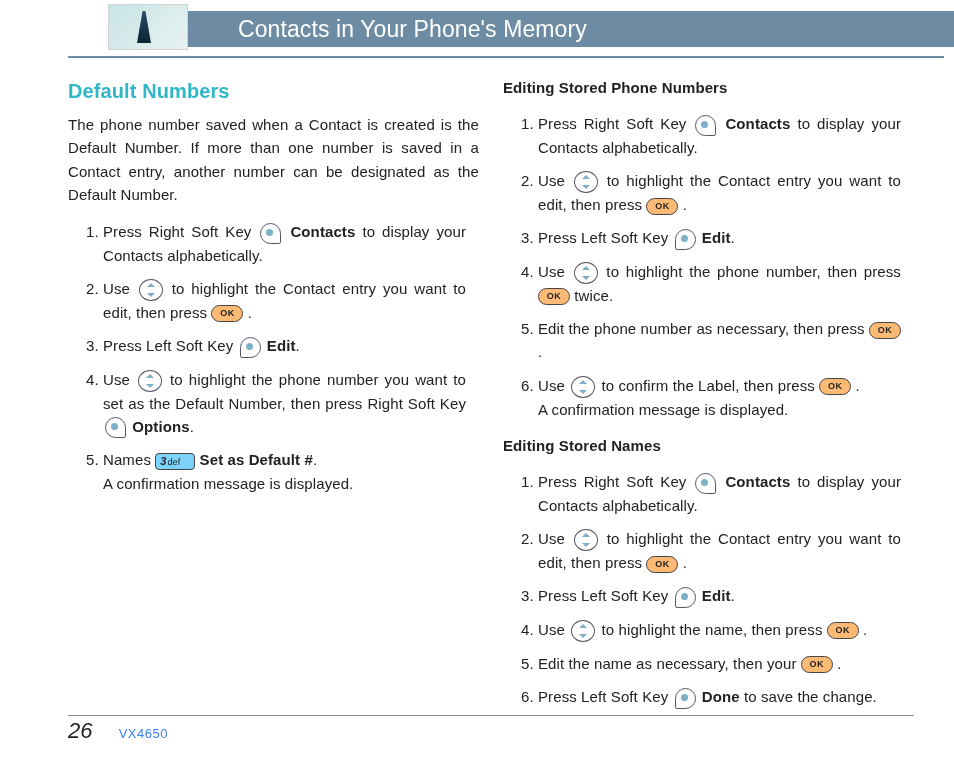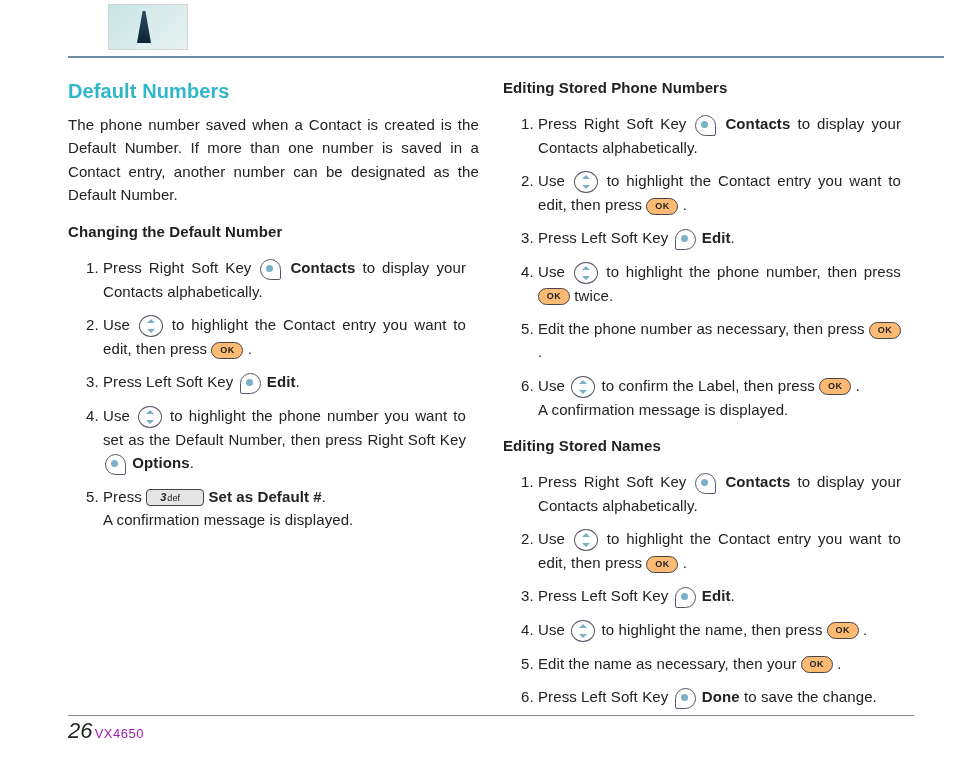--- a/index.html
+++ b/index.html
@@ -147,57 +147,57 @@
   }
   .numkey {
     display: inline-block;
     height: 15px;
     min-width: 30px;
     border: 1.2px solid #444;
     border-radius: 4px;
     font-size: 9px;
     line-height: 15px;
     vertical-align: middle;
-    padding: 0 13px;
-    background: #e5e5e5;
+    padding: 0 4px;
+    background: #7dd3fc;
   }
   .numkey b { font-size: 11px; font-style: italic; margin-right: 1px;}
   b.lbl { font-weight: 700; }
   .footer {
     position: absolute;
     left: 68px;
     bottom: 20px;
     display: flex;
     align-items: baseline;
-    gap: 2px;
+    gap: 26px;
   }
   .footer-rule {
     position: absolute;
     left: 68px; right: 40px;
     bottom: 48px;
     height: 1px;
     background: #888;
   }
   .pnum { font-size: 22px; font-style: italic; }
-  .model { font-size: 13px; color: #a21caf; letter-spacing: 0.5px;}
+  .model { font-size: 13px; color: #3b82f6; letter-spacing: 0.5px;}
 </style>
 </head>
 <body>
 
 <div class="header">
   <div class="header-img"></div>
+  <div class="banner">Contacts in Your Phone's Memory</div>
 </div>
 <div class="rule"></div>
 
 <div class="content">
 
   <div class="col">
     <div class="h-default">Default Numbers</div>
     <p class="intro">The phone number saved when a Contact is created is the Default Number. If more than one number is saved in a Contact entry, another number can be designated as the Default Number.</p>
-    <div class="sub">Changing the Default Number</div>
     <ol>
       <li>
         <span>Press Right Soft Key</span>
         <span class="icon softkey right"></span>
         <b class="lbl">Contacts</b>
         <span>to display your Contacts alphabetically.</span>
       </li>
       <li>
         <span>Use</span>
         <span class="icon nav"></span>
@@ -211,21 +211,21 @@
         <b class="lbl">Edit</b><span>.</span>
       </li>
       <li>
         <span>Use</span>
         <span class="icon nav"></span>
         <span>to highlight the phone number you want to set as the Default Number, then press Right Soft Key</span>
         <span class="icon softkey right"></span>
         <b class="lbl">Options</b><span>.</span>
       </li>
       <li>
-        <span>Press</span>
+        <span>Names</span>
         <span class="numkey"><b>3</b><span>def</span></span>
         <b class="lbl">Set as Default #</b><span>.</span><br>
         <span>A confirmation message is displayed.</span>
       </li>
     </ol>
   </div>
 
   <div class="col">
     <div class="sub" style="margin-top:0">Editing Stored Phone Numbers</div>
     <ol>

